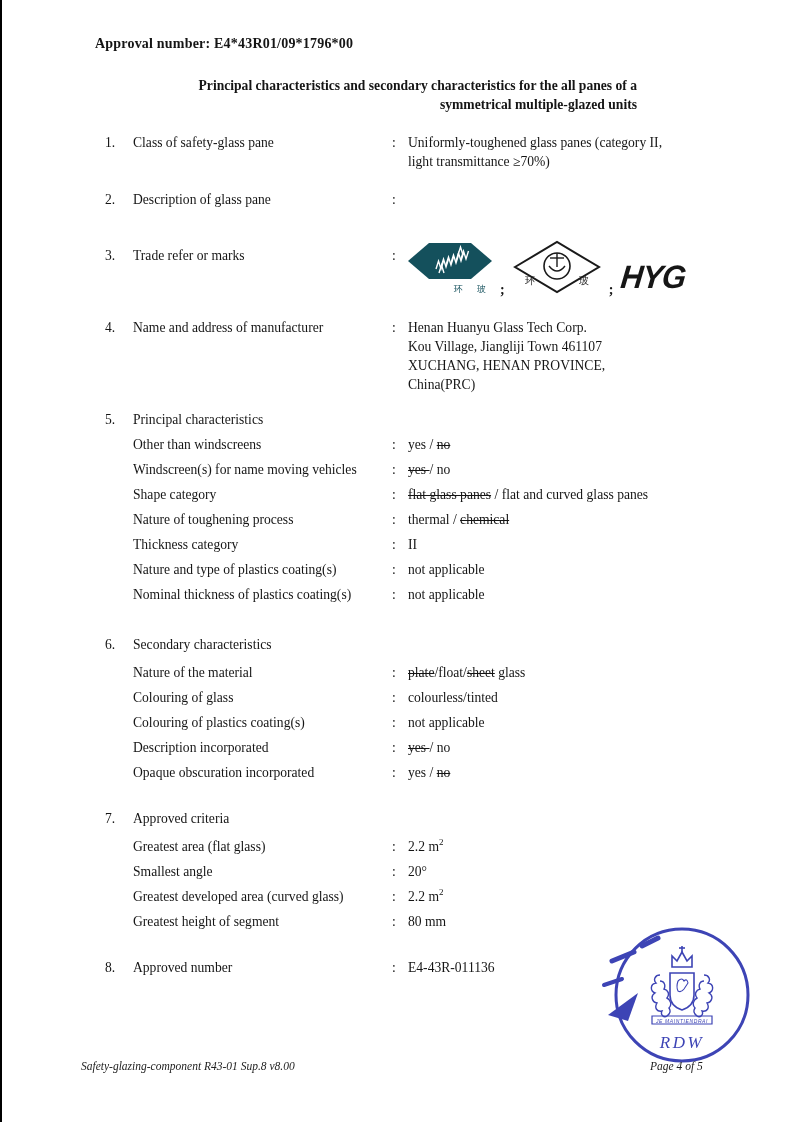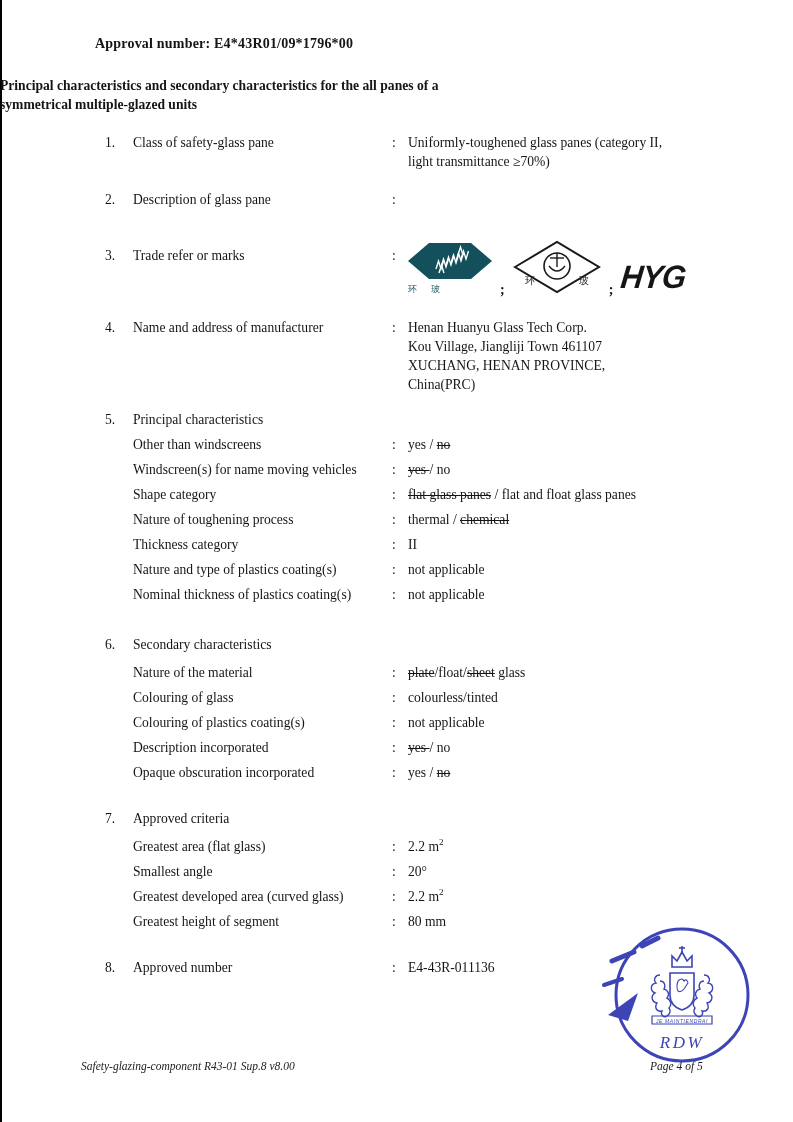--- a/index.html
+++ b/index.html
@@ -3,37 +3,37 @@
 <meta charset="utf-8">
 <style>
   html,body { margin:0; padding:0; background:#ffffff; }
   .page {
     position:relative; width:793px; height:1122px; background:#ffffff;
     font-family:"Liberation Serif", serif; color:#151515; overflow:hidden;
   }
   .scan-edge { position:absolute; left:0; top:0; width:2px; height:1122px; background:#000; }
 
   .approval { position:absolute; left:95px; top:36px; font-size:14px; font-weight:bold; letter-spacing:0.2px;text-align:center; }
-  .title { position:absolute; left:0; width:637px; top:76px; text-align:left; font-weight:bold; font-size:13.6px; line-height:19px; }
+  .title { position:absolute; left:0; width:637px; top:76px; text-align:right; font-weight:bold; font-size:13.6px; line-height:19px; }
 
   .item { position:absolute; left:105px; width:640px; }
   .grid { display:grid; grid-template-columns:28px 259px 16px 1fr; font-size:13.6px; line-height:19px; }
   .grid .num { }
   .grid .label { }
   .grid .colon { }
   .grid .value { }
   .subrows .grid { margin-bottom:6px; }
   .section-heading { margin-bottom:11px; }
   .section-heading.tight { margin-bottom:9px; }
   .strike { text-decoration:line-through; text-decoration-thickness:1.2px; }
   sup { font-size:9px; line-height:0; }
 
   
   .logos { display:flex; align-items:flex-end; gap:7px; margin-top:-6px; }
-  .logo1 { display:flex; flex-direction:column; align-items:flex-start; width:84px; }
+  .logo1 { display:flex; flex-direction:column; align-items:flex-end; width:84px; }
   .logo1-caption { font-size:9px; color:#14505c; letter-spacing:6px; margin-top:1px; white-space:nowrap; }
   .semi { font-size:14px; font-weight:bold; margin:0 1px 0 1px; }
   .logo3 {
     font-family:"Liberation Sans", sans-serif; font-weight:bold; font-style:italic;
     font-size:31px; letter-spacing:-1px; color:#161616; transform:skewX(-6deg) scaleY(1.05);
     margin-bottom:7px; line-height:1;
   }
 
   
   .stamp { position:absolute; left:600px; top:915px; width:162px; height:162px;font-style:italic; }
@@ -144,21 +144,21 @@
     <div class="grid">
       <div class="num"></div>
       <div class="label">Windscreen(s) for name moving vehicles</div>
       <div class="colon">:</div>
       <div class="value"><span class="strike">yes </span><span>/ no</span></div>
     </div>
     <div class="grid">
       <div class="num"></div>
       <div class="label">Shape category</div>
       <div class="colon">:</div>
-      <div class="value"><span class="strike">flat glass panes</span><span> / flat and float glass panes</span></div>
+      <div class="value"><span class="strike">flat glass panes</span><span> / flat and curved glass panes</span></div>
     </div>
     <div class="grid">
       <div class="num"></div>
       <div class="label">Nature of toughening process</div>
       <div class="colon">:</div>
       <div class="value"><span>thermal / </span><span class="strike">chemical</span></div>
     </div>
     <div class="grid">
       <div class="num"></div>
       <div class="label">Thickness category</div>

